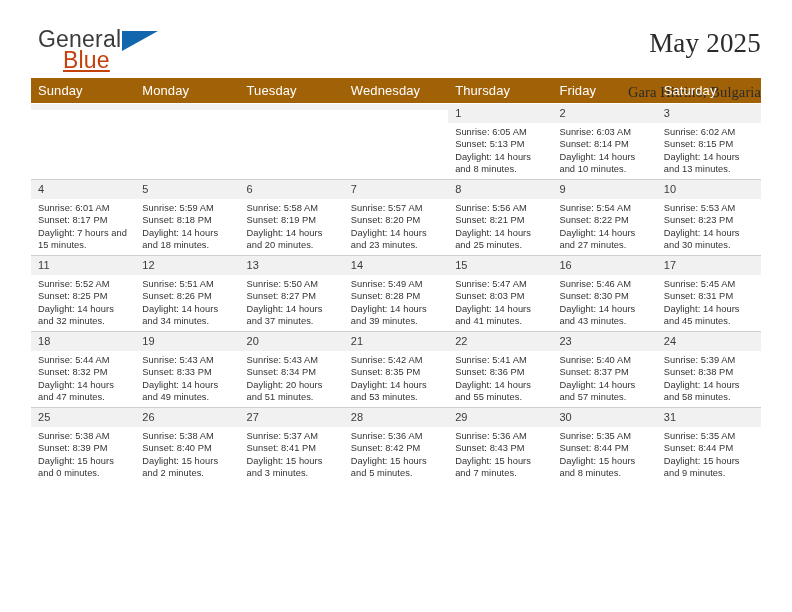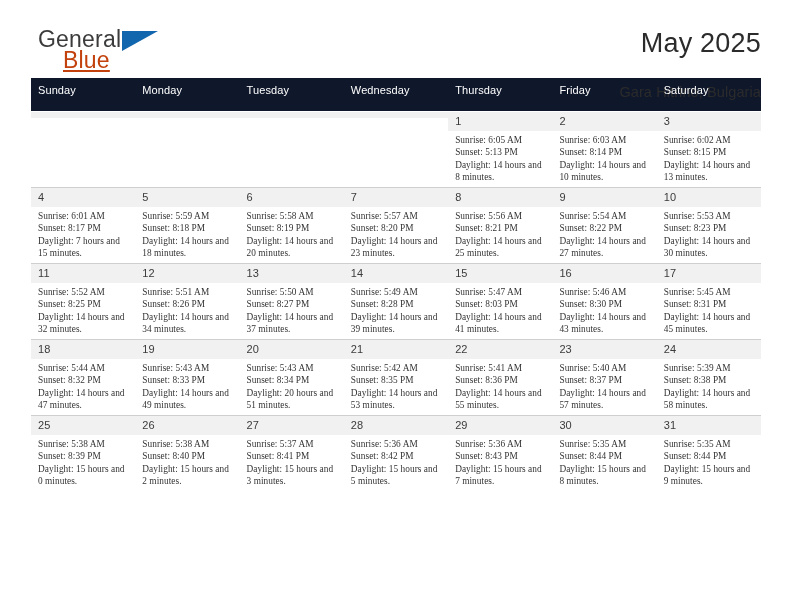--- a/index.html
+++ b/index.html
@@ -60,20 +60,21 @@
     left: 91px;
     top: 5px;
     width: 0;
     height: 0;
     border-left: 36px solid #1266ad;
     border-bottom: 20px solid transparent;
   }
   .title-block {
     text-align: right;
     padding-top: 1px;
+    font-family: Liberation Serif, serif;
   }
   .cal-title {
     font-size: 27px;
     color: #2b2b2b;
     line-height: 32px;
     font-weight: normal;
     letter-spacing: 0.2px;
   }
   .cal-subtitle {
     font-size: 14.5px;
@@ -84,26 +85,26 @@
   }
 
   
   .calendar {
     width: 730px;
     border-collapse: collapse;
     table-layout: fixed;
     margin-top: 5px;
   }
   .calendar thead th {
-    background: #0f172a;
+    background: #a16207;
     color: #ffffff;
-    font-size: 11px;
+    font-size: 13px;
     font-weight: normal;
     text-align: left;
-    padding: 5px 0 15px 7px;
+    padding: 5px 0 5px 7px;
     height: 13px;
     letter-spacing: 0.1px;
   }
   .calendar td {
     width: 104.3px;
     height: 75px;
     vertical-align: top;
     border-top: 1px solid #cfcfcf;
     padding: 0;
     background: #ffffff;
@@ -123,21 +124,20 @@
   td.empty .daynum {
     background: #f1f1f1;
     color: transparent;
   }
   .info {
     padding: 3px 6px 0 7px;
     font-size: 9.3px;
     line-height: 12.3px;
     color: #333333;
     letter-spacing: 0.05px;
-    font-family: Liberation Serif, serif;
   }
   .info div { white-space: nowrap; }
   .info .daylight { white-space: normal; }
 </style>
 </head>
 <body>
 
 <div class="page">
 
   <div class="header">

